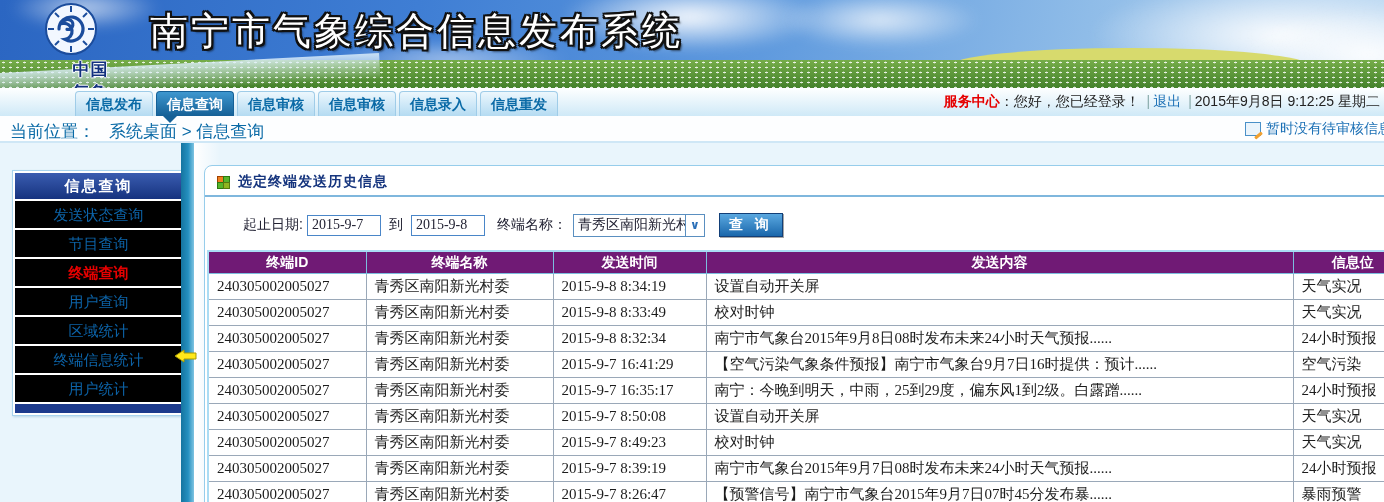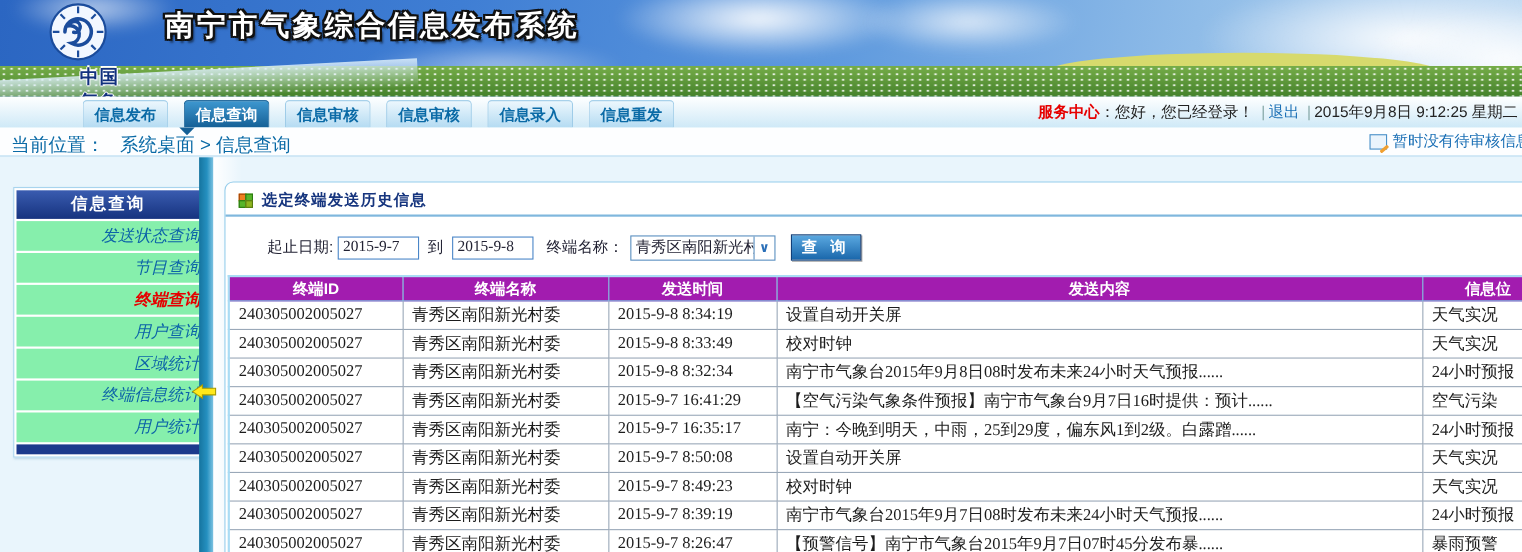--- a/index.html
+++ b/index.html
@@ -20,26 +20,26 @@
   .cloud.c6{left:330px;top:40px;width:240px;height:40px;opacity:.55;}
   .hill{position:absolute;left:950px;top:48px;width:360px;height:36px;background:#d7da6d;border-radius:50% 50% 0 0;}
   .grass{position:absolute;left:0;top:60px;width:1384px;height:28px;
     background-image:radial-gradient(rgba(255,255,255,.85) 1px,rgba(255,255,255,0) 1.6px),linear-gradient(#76ad49,#44812b);
     background-size:7px 5px,100% 100%;}
   .band{position:absolute;left:-40px;top:64px;width:420px;height:26px;background:linear-gradient(rgba(220,238,250,.85),rgba(220,238,250,0));transform:rotate(-3deg);}
   .logo{position:absolute;left:28px;top:2px;width:86px;text-align:center;}
   .logo svg{display:block;margin:0 auto;}
   .logo-text{font-size:17px;font-weight:bold;color:#12317e;letter-spacing:1px;
     text-shadow:1px 0 0 #fff,-1px 0 0 #fff,0 1px 0 #fff,0 -1px 0 #fff;margin-left:39px;}
-  .banner-title{position:absolute;left:150px;top:6px;font-size:26px;font-weight:bold;letter-spacing:3px;color:#ffffff;
+  .banner-title{position:absolute;left:150px;top:6px;font-size:38px;font-weight:normal;letter-spacing:3px;color:#ffffff;
     text-shadow:2px 0 0 #111,-2px 0 0 #111,0 2px 0 #111,0 -2px 0 #111,2px 2px 0 #111,-2px 2px 0 #111,2px -2px 0 #111,-2px -2px 0 #111,3px 3px 2px rgba(0,0,0,.5);}
   
   .navrow{position:absolute;left:0;top:88px;width:1384px;height:28px;
     background:linear-gradient(#feffff,#cfe9f7);}
-  .tabs{position:absolute;left:75px;bottom:0;display:flex;gap:14px;}
+  .tabs{position:absolute;left:75px;bottom:0;display:flex;gap:3px;}
   .tab{height:19px;padding:3px 10px 2px 10px;border-radius:4px 4px 0 0;font-size:14px;font-weight:bold;line-height:19px;
     background:linear-gradient(#ecf7fd,#b4dbf2);color:#0a6aa6;border:1px solid #9fcce8;border-bottom:none;cursor:pointer;}
   .tab.active{background:linear-gradient(#3e97cf,#156096);color:#fff;border-color:#156096;}
   .userinfo{position:absolute;right:4px;top:5px;font-size:14px;color:#222;white-space:nowrap;}
   .userinfo .svc{color:#e60000;font-weight:bold;}
   .userinfo .logout{color:#1a6fb5;cursor:pointer;}
   .userinfo .sep{color:#8aa;padding:0 3px;}
   
   .crumbrow{position:absolute;left:0;top:116px;width:1384px;height:25px;background:#fdfeff;border-bottom:2px solid #cfe7f6;}
   .tab-pointer{position:absolute;left:163px;top:0px;width:0;height:0;border-left:7px solid transparent;border-right:7px solid transparent;border-top:7px solid #156096;}
@@ -47,21 +47,21 @@
   .crumb .path{margin-left:14px;cursor:pointer;}
   .notice{position:absolute;right:-8px;top:4px;font-size:14px;color:#1a6fb5;display:flex;align-items:center;white-space:nowrap;}
   .note-icon{width:14px;height:12px;border:1px solid #4a90c8;background:#eaf4fc;position:relative;margin-right:5px;}
   .note-icon::after{content:"";position:absolute;right:-3px;bottom:-2px;width:9px;height:3px;background:#f0a030;transform:rotate(-40deg);border-radius:1px;}
   
   .main{position:absolute;left:0;top:143px;width:1384px;height:359px;background:#e9f5fc;}
   
   .sidebar{position:absolute;left:12px;top:27px;width:167px;background:#fff;border:1px solid #a8d4ee;padding:2px;box-shadow:1px 1px 2px rgba(120,170,200,.4);}
   .side-head{height:26px;line-height:26px;text-align:center;font-size:15px;font-weight:bold;color:#fff;letter-spacing:2px;
     background:linear-gradient(#3a5cb0,#16337f);}
-  .side-item{height:27px;line-height:27px;margin-top:2px;text-align:right;font-size:15px;color:#0c63a8;background:#86efac;cursor:pointer;font-style:italic;}
+  .side-item{height:27px;line-height:27px;margin-top:2px;text-align:center;font-size:15px;color:#0c63a8;background:#000000;cursor:pointer;}
   .side-item.active{color:#e60000;font-weight:bold;}
   .side-foot{height:9px;margin-top:2px;background:#1c3a8c;}
   
   .divider{position:absolute;left:181px;top:0;width:13px;height:359px;background:linear-gradient(90deg,#15749f,#2590c0 55%,#7fc4e2);}
   .divider-fade{position:absolute;left:194px;top:0;width:26px;height:359px;background:linear-gradient(90deg,#ffffff,rgba(255,255,255,0));}
   .collapse-arrow{position:absolute;left:174px;top:206px;width:26px;height:14px;cursor:pointer;}
   
   .panel{position:absolute;left:204px;top:22px;width:1270px;height:420px;background:#fff;border:1px solid #96cdeb;border-radius:8px 8px 0 0;}
   .panel-titlebar{height:26px;display:flex;align-items:center;padding:3px 0 0 12px;border-bottom:2px solid #7fb7dd;}
   .grid-icon{width:13px;height:13px;margin-right:8px;position:relative;flex:0 0 13px;}
@@ -79,21 +79,21 @@
   .to-label{margin:0 8px;}
   .term-label{margin-left:12px;}
   .select-box{width:130px;height:21px;border:1px solid #5a8fc0;background:#fff;display:flex;align-items:center;cursor:pointer;margin-left:2px;}
   .select-box .val{flex:1;padding-left:4px;font-size:14px;color:#223;white-space:nowrap;overflow:hidden;}
   .select-box .chev{width:18px;height:100%;border-left:1px solid #5a8fc0;color:#2a6fb8;font-weight:bold;font-size:12px;display:flex;align-items:center;justify-content:center;}
   .query-btn{margin-left:14px;width:64px;height:24px;background:linear-gradient(#5aa8e0,#1a67ab);border:1px solid #123f78;color:#fff;
     font-size:14px;font-weight:bold;letter-spacing:4px;cursor:pointer;box-shadow:1px 1px 0 rgba(0,0,0,.35);}
   
   .grid{margin:13px 0 0 2px;border-collapse:collapse;table-layout:fixed;width:1205px;
     border:2px solid #aadcf4;}
-  .grid th{background:#a21caf;color:#fff;font-size:14px;font-weight:bold;height:21px;border:1px solid #7cbede;padding:0 6px;}
+  .grid th{background:#701a75;color:#fff;font-size:14px;font-weight:bold;height:21px;border:1px solid #7cbede;padding:0 6px;}
   .grid td{height:23px;border:1px solid #9aa8b8;padding:1px 8px;font-size:15px;color:#1c1c1c;
     font-family:"Liberation Serif","DejaVu Serif",serif;white-space:nowrap;overflow:hidden;}
 </style>
 </head>
 <body>
 
 <div class="banner">
   <div class="cloud c1"></div>
   <div class="cloud c2"></div>
   <div class="cloud c3"></div>

